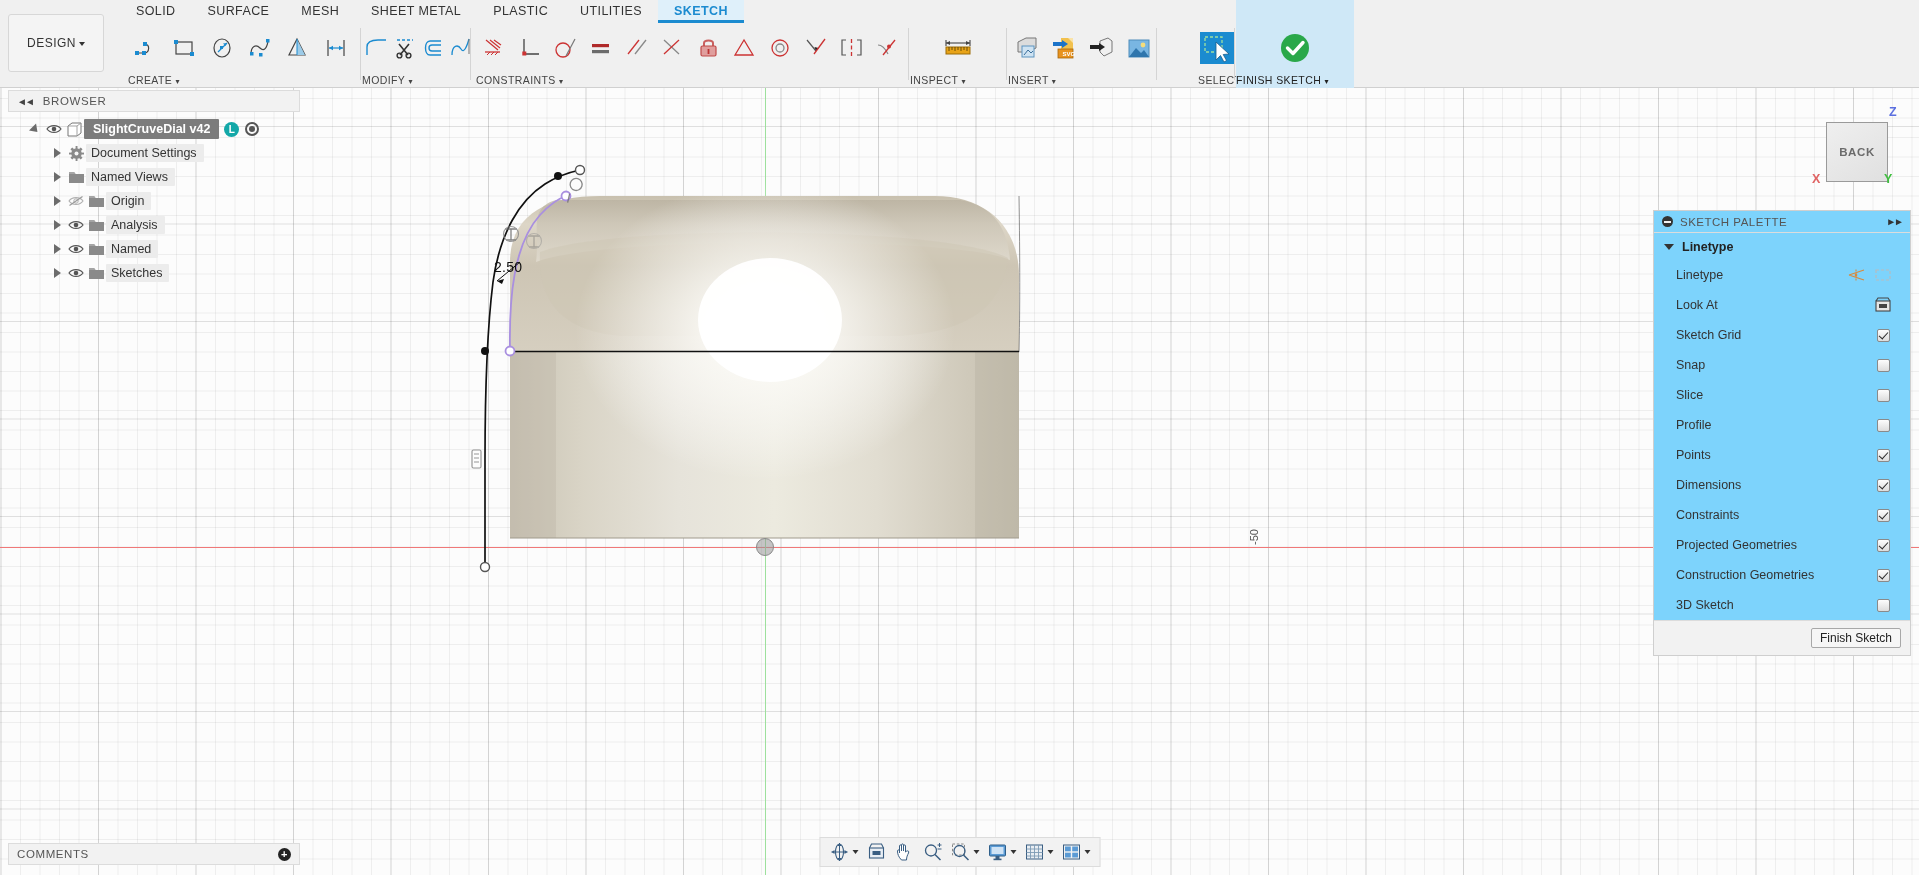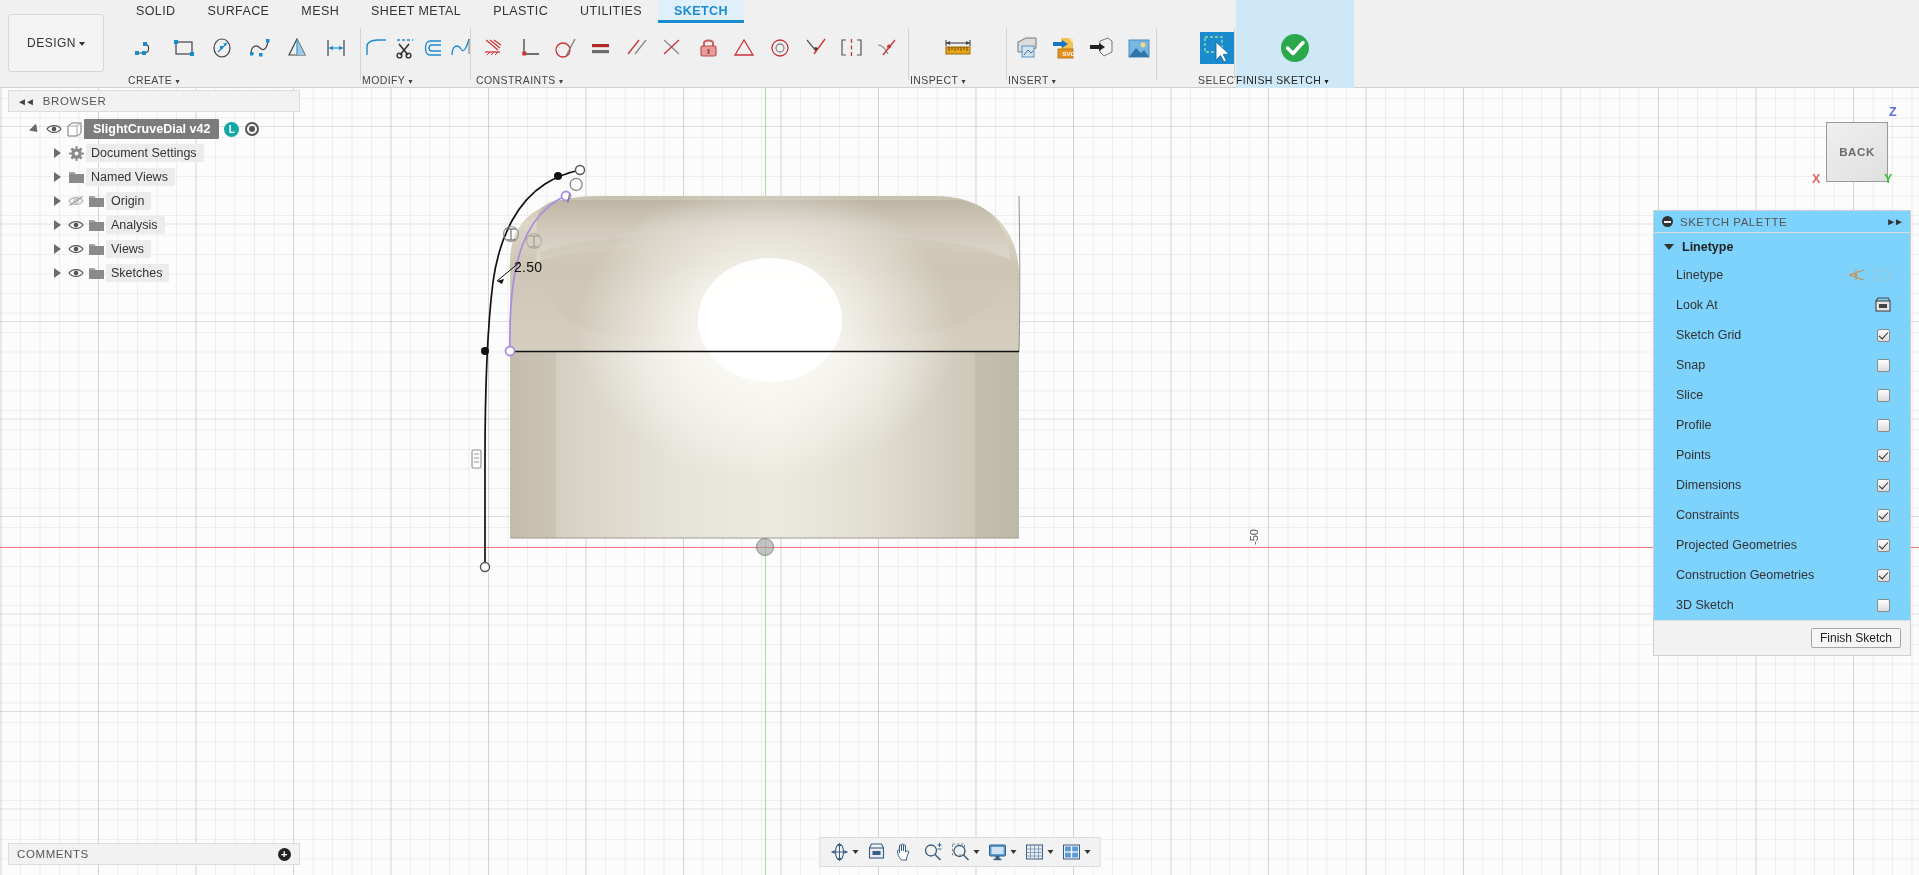--- a/index.html
+++ b/index.html
@@ -201,21 +201,21 @@
   .axis-v { position:absolute; top:88px; width:1px; height:787px; background:#9de09d; }
   #origin-mark {
     position:absolute; width:18px;height:18px;border-radius:50%;
     background: rgba(150,150,150,.55); border:1px solid #8a8a8a;
   }
   #axis-tick {
     position:absolute; font-size: 11px; color:#555;
     transform: rotate(-90deg); transform-origin: left top;
   }
   #dim-text {
-    position:absolute; font-size: 14px; color:#111; letter-spacing:.3px;margin-left:20px;
+    position:absolute; font-size: 14px; color:#111; letter-spacing:.3px;
   }
 </style>
 </head>
 <body>
 
 <div id="app">
 
   <div id="canvas">
 
     <div class="axis-h" style="top:547px;"></div>
@@ -715,21 +715,21 @@
             <path d="M1,6 C4,1.5 12,1.5 15,6 C12,10.5 4,10.5 1,6 Z" fill="none" stroke="#555" stroke-width="1.2"></path>
             <circle cx="8" cy="6" r="2.3" fill="#555"></circle>
           </svg>
         </div>
         <div class="folder">
           <svg width="17" height="14" viewBox="0 0 17 14">
             <path d="M1,2 L6,2 L7.5,4 L16,4 L16,13 L1,13 Z" fill="#8a8a8a"></path>
             <path d="M1,2 L6,2 L7.5,4 L1,4 Z" fill="#a5a5a5"></path>
           </svg>
         </div>
-        <span class="tlabel">Views</span>
+        <span class="tlabel">Named</span>
       </div>
 
       <div class="tnode" style="padding-left:40px;">
         <div class="tw">
             <span class="caret"></span>
           </div>
         <div class="eye">
           <svg width="16" height="12" viewBox="0 0 16 12">
             <path d="M1,6 C4,1.5 12,1.5 15,6 C12,10.5 4,10.5 1,6 Z" fill="none" stroke="#555" stroke-width="1.2"></path>
             <circle cx="8" cy="6" r="2.3" fill="#555"></circle>

